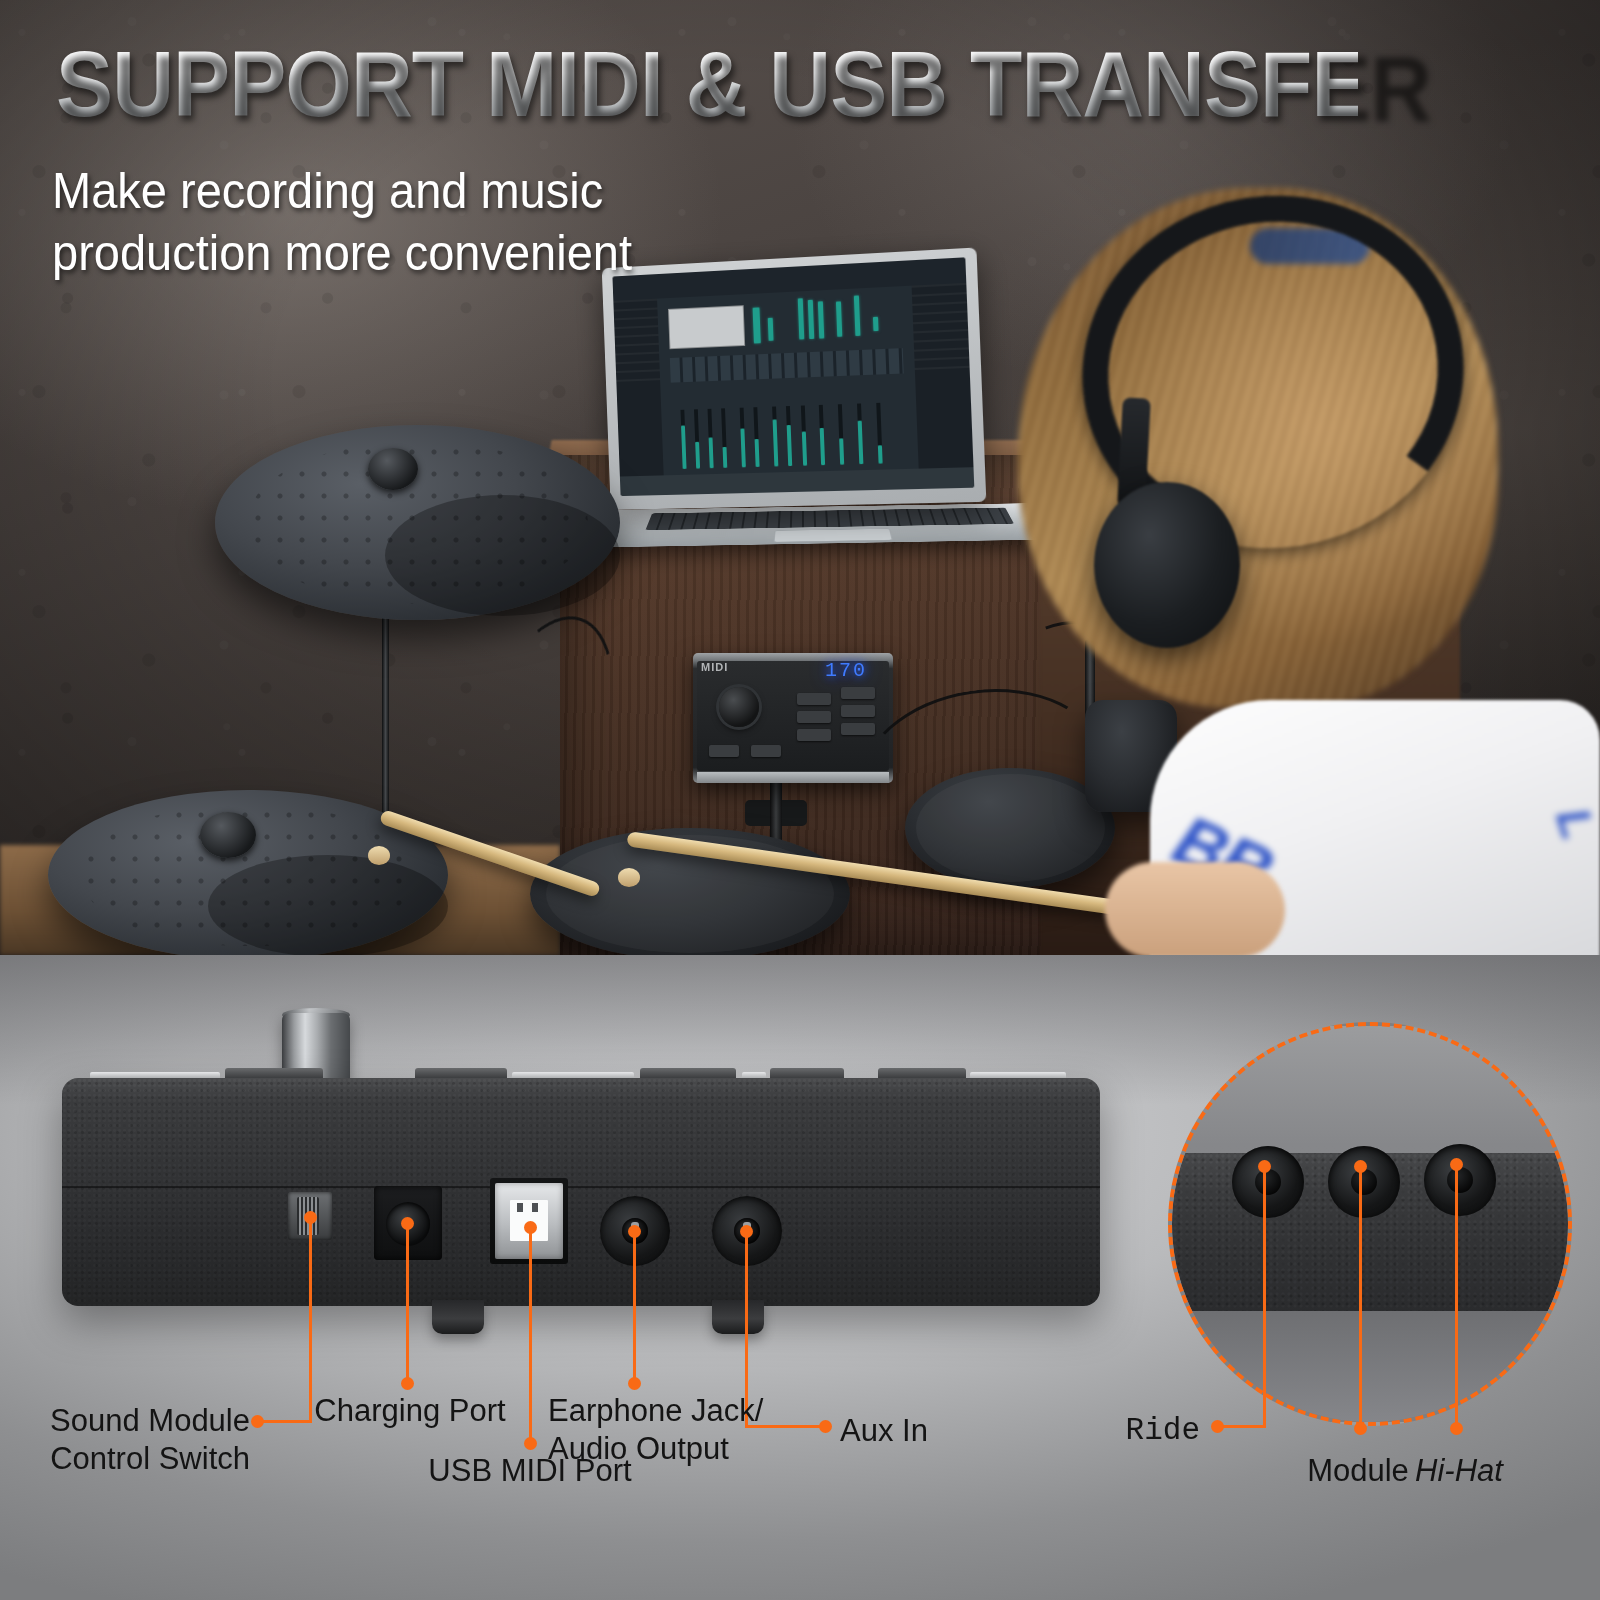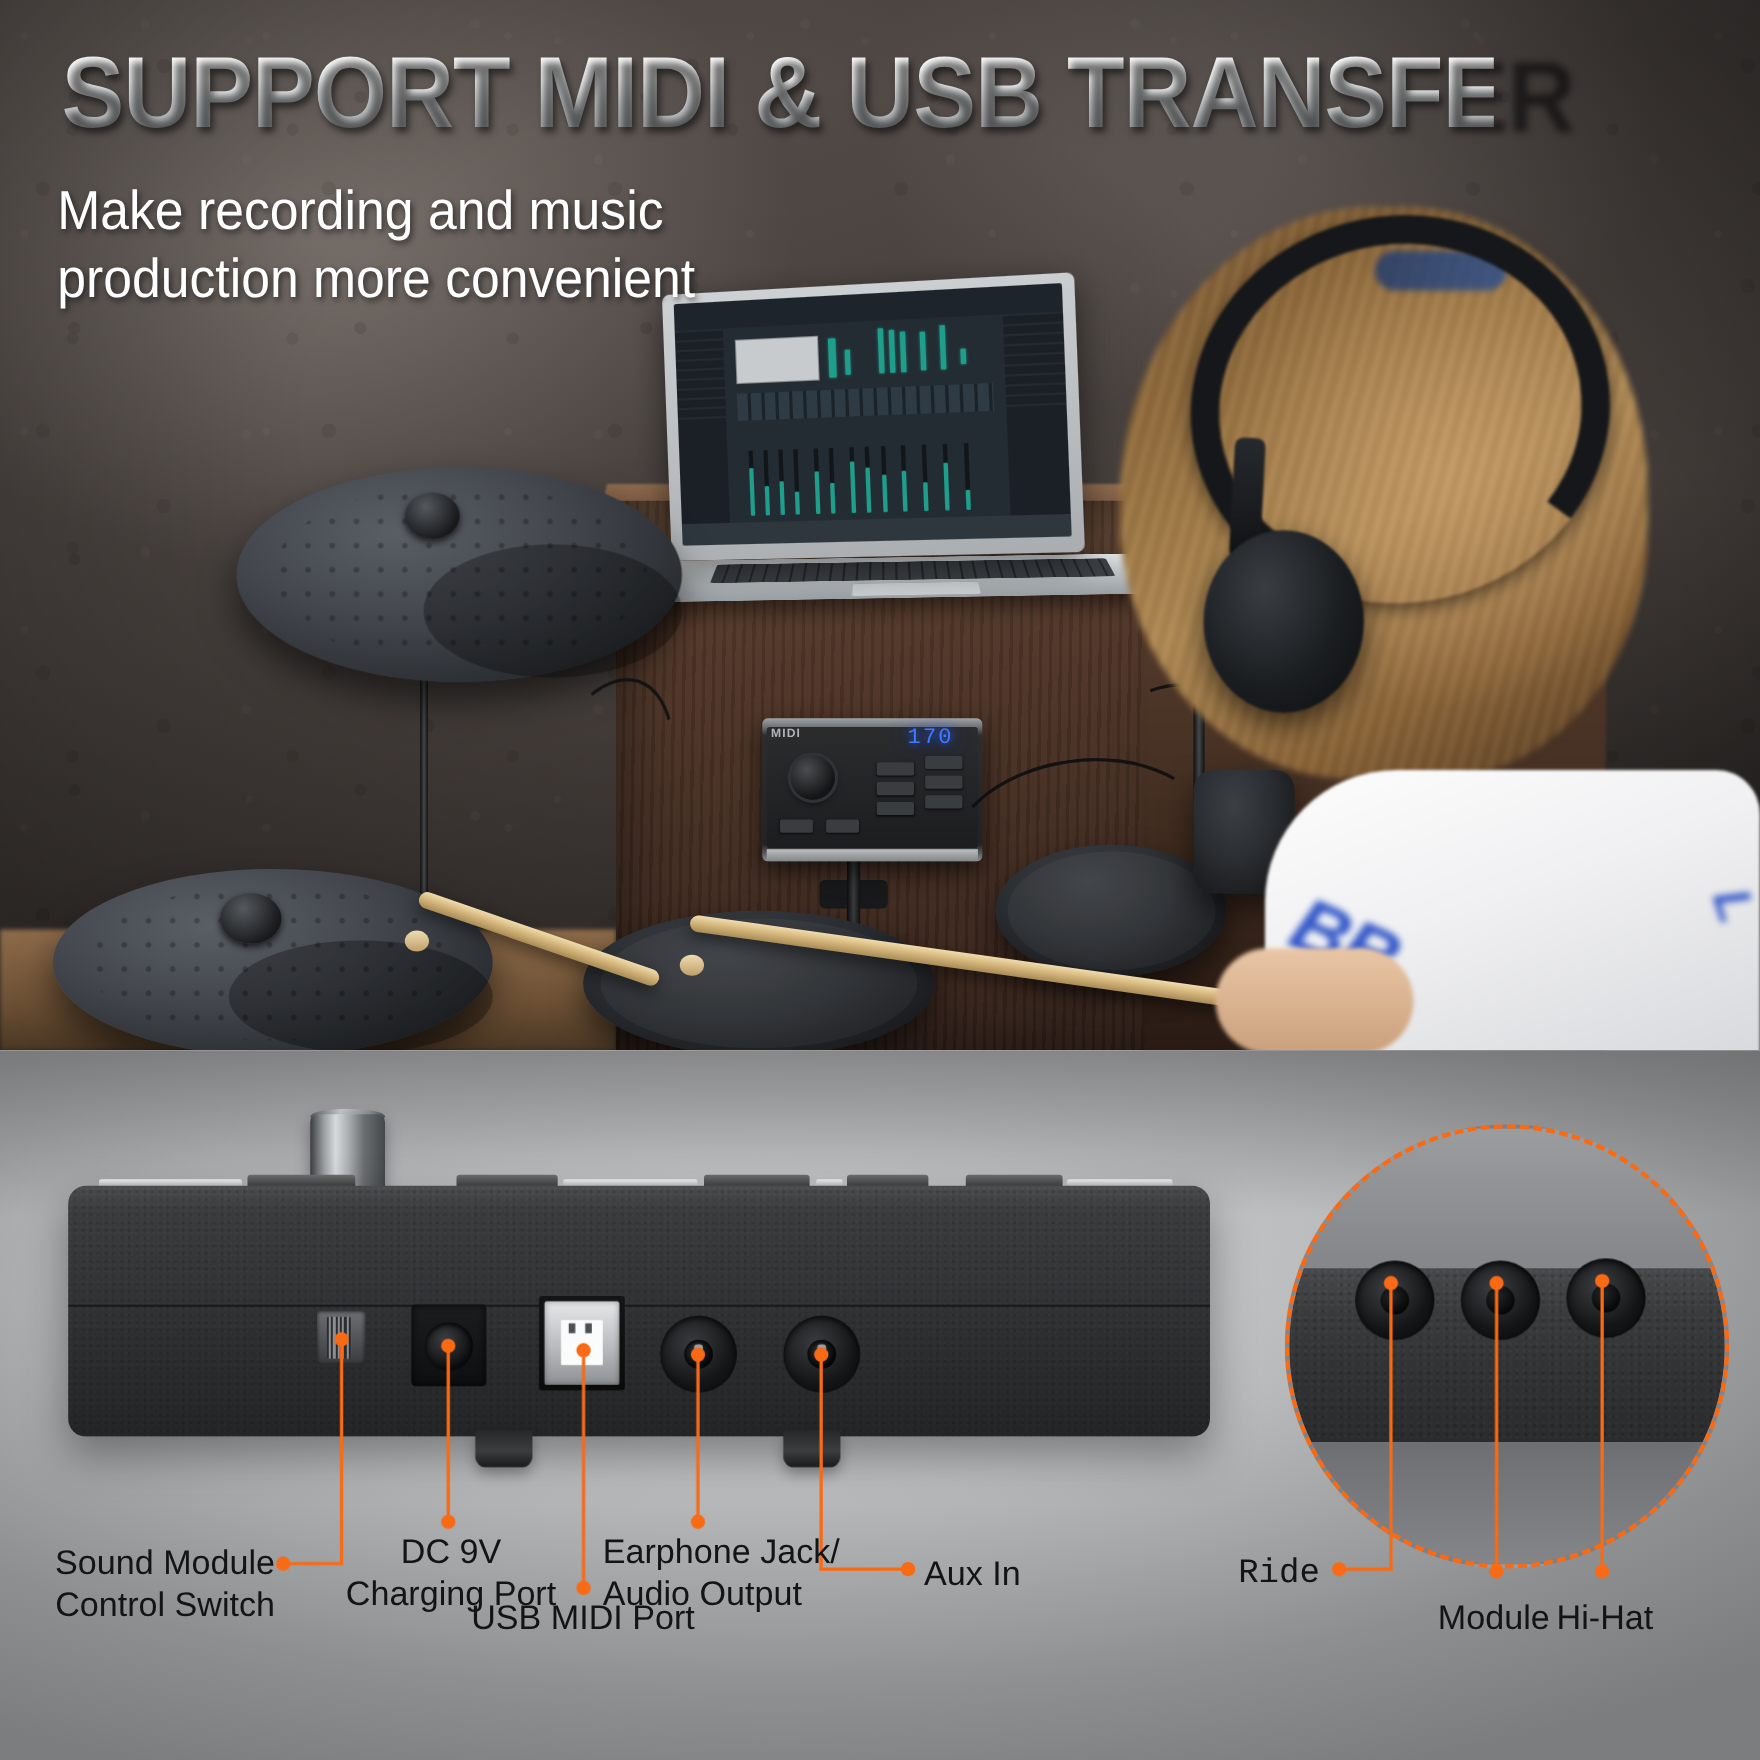--- a/index.html
+++ b/index.html
@@ -500,21 +500,20 @@
   <div class="dot" style="left:1450px;top:1158px;"></div>
   <div class="lead lead-v" style="left:1455px;top:1164px;height:264px;"></div>
   <div class="dot" style="left:1450px;top:1422px;"></div>
 
   <div class="lbl r" style="left:-200px;top:1402px;width:450px;">
     <div>Sound Module</div>
     <div>Control Switch</div>
   </div>
 
   <div class="lbl c" style="left:250px;top:1392px;width:320px;">
-    <div>DC 9V</div>
     <div>Charging Port</div>
   </div>
 
   <div class="lbl" style="left:548px;top:1392px;">
     <div>Earphone Jack/</div>
     <div>Audio Output</div>
   </div>
 
   <div class="lbl c" style="left:370px;top:1452px;width:320px;">
     <div>USB MIDI Port</div>
@@ -525,17 +524,17 @@
   </div>
 
   <div class="lbl r" style="left:910px;top:1412px;width:290px;font-family:Liberation Mono, monospace;">
     <div>Ride</div>
   </div>
 
   <div class="lbl c" style="left:1268px;top:1452px;width:180px;">
     <div>Module</div>
   </div>
 
-  <div class="lbl c" style="left:1374px;top:1452px;width:170px;">
+  <div class="lbl c" style="left:1374px;top:1452px;width:170px;font-style:italic;">
     <div>Hi-Hat</div>
   </div>
 
 </div>
 
 </body></html>

